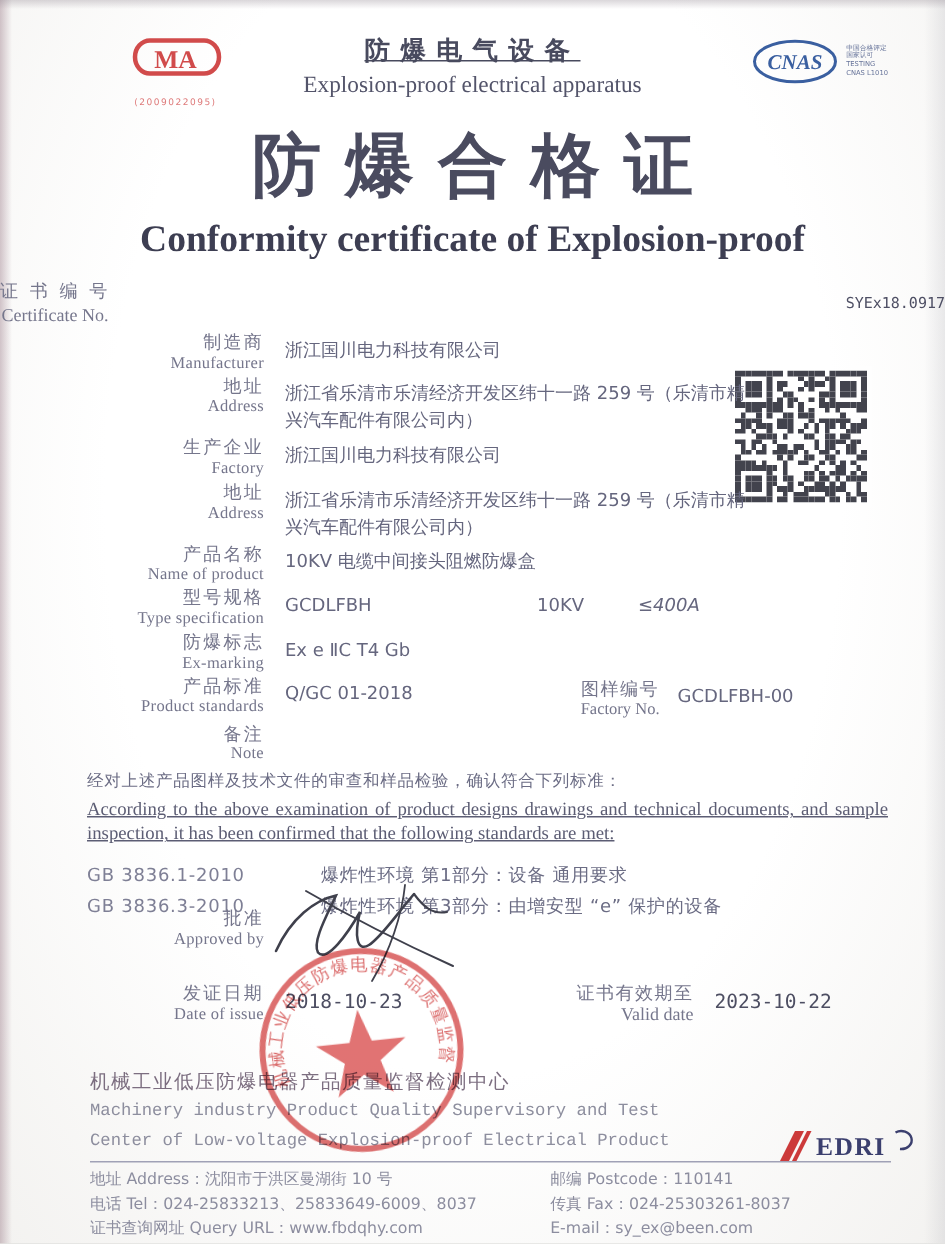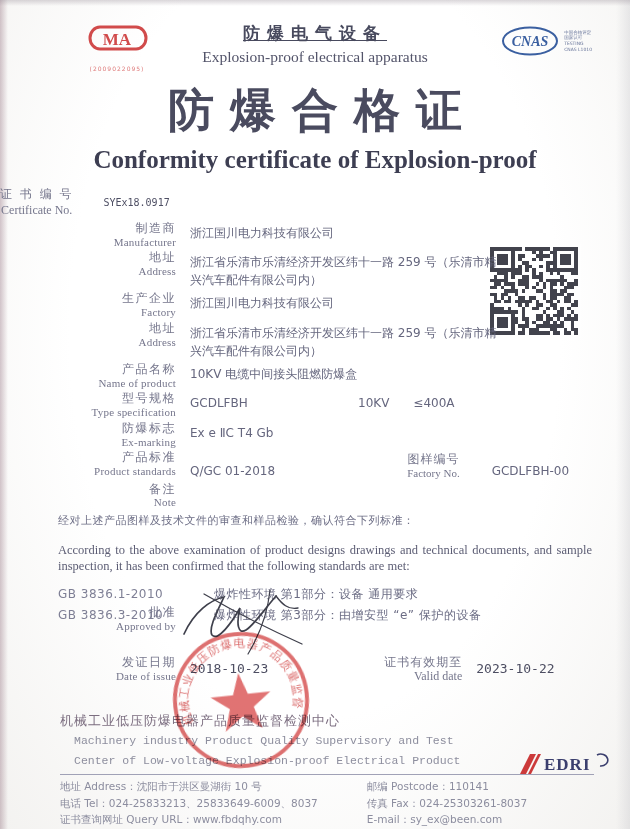--- a/index.html
+++ b/index.html
@@ -20,66 +20,66 @@
   .hdr-center{position:absolute;left:0;top:6px;width:100%;text-align:center;}
   .hdr-zh{font-size:17px;font-weight:bold;letter-spacing:7px;color:#484a5e;text-decoration:underline;}
   .hdr-en{font-family:"Liberation Serif",serif;font-size:15.5px;color:#53546a;margin-top:3px;}
   .cnas{position:absolute;right:38px;top:8px;display:flex;align-items:center;gap:5px;}
   .cnas-side{font-size:4.5px;line-height:1.25;color:#67749a;}
   
   .title-zh{position:absolute;top:80px;left:0;width:100%;text-align:center;
     font-size:46px;font-weight:600;letter-spacing:16px;color:#4a4b5f;text-indent:16px;}
   .title-en{position:absolute;top:146px;left:0;width:100%;text-align:center;
     font-family:"Liberation Serif",serif;font-weight:bold;font-size:25px;color:#3d3e52;}
-  .certno{position:absolute;top:186px;left:0;width:100%;display:flex;justify-content:flex-start;align-items:center;gap:30px;}
+  .certno{position:absolute;top:186px;left:0;width:100%;display:flex;justify-content:space-between;align-items:center;gap:30px;}
   .certno-label{text-align:center;color:#75768c;}
   .certno-label .zh{font-size:12px;letter-spacing:2px;display:block;}
   .certno-label .en{font-family:"Liberation Serif",serif;font-size:12px;display:block;}
   .certno-value{font-family:"DejaVu Sans Mono",monospace;font-size:10px;color:#4e4f64;}
   
   .fields{position:absolute;top:222px;left:58px;width:534px;}
   .frow{display:flex;margin-bottom:3px;}
   .flabel{width:118px;flex:none;text-align:right;color:#75768c;line-height:1.15;}
   .flabel .zh{display:block;font-size:12px;letter-spacing:1.5px;}
   .flabel .en{display:block;font-family:"Liberation Serif",serif;font-size:11px;letter-spacing:.2px;}
   .fvalue{flex:1;padding-left:14px;font-size:12px;color:#65667e;line-height:1.5;padding-top:2px;}
   .frow.narrow .fvalue{max-width:318px;}
   .typespec{display:flex;}
   .ts-model{width:168px;}
-  .ts-amp{margin-left:24px;}
-  .std-value{display:flex;align-items:flex-end;gap:20px;}
+  .ts-amp{margin-left:36px;font-style:italic;}
+  .std-value{display:flex;align-items:flex-start;}
   .drawlabel{margin-left:112px;text-align:center;color:#75768c;line-height:1.15;}
   .drawlabel .zh{display:block;font-size:12px;letter-spacing:1px;}
   .drawlabel .en{display:block;font-family:"Liberation Serif",serif;font-size:11px;}
   .draw-val{margin-left:12px;padding-top:2px;}
   .note-row{min-height:26px;}
   
   .statement-zh{font-size:11px;color:#6c6d85;margin-top:4px;letter-spacing:.5px;}
   .statement-en{font-family:"Liberation Serif",serif;font-size:12.5px;color:#5c5d74;
-    text-align:justify;line-height:1.3;margin-top:14px;}
+    text-align:justify;line-height:1.3;margin-top:3px;text-decoration:underline;}
   .standards{margin-top:9px;}
   .std-line{display:flex;line-height:1.75;gap:28px;}
   .std-code{width:128px;flex:none;font-size:12px;color:#7e7f95;letter-spacing:.5px;}
   .std-desc{font-size:12px;color:#6b6c84;letter-spacing:.5px;}
   
   .approval{position:absolute;top:606px;left:58px;width:534px;}
   .app-row{display:flex;}
   .date-row{margin-top:24px;}
   .dt-value{font-family:"DejaVu Sans Mono",monospace;font-size:13px;color:#4d4e62;
     padding-left:14px;padding-top:5px;}
   .valid-label{margin-left:74px;text-align:right;color:#75768c;line-height:1.15;width:120px;flex:none;}
   .valid-label .zh{display:block;font-size:12px;letter-spacing:1px;}
   .valid-label .en{display:block;font-family:"Liberation Serif",serif;font-size:12px;}
   .signature{position:absolute;left:112px;top:-22px;z-index:3;}
   .stamp{position:absolute;left:107px;top:18px;z-index:4;mix-blend-mode:multiply;opacity:.88;
     transform:rotate(-6deg);filter:blur(.3px);}
   
   .footer{position:absolute;top:712px;left:60px;width:534px;}
   .org-zh{font-size:13px;letter-spacing:1px;color:#7c6e80;}
-  .org-en{font-family:"Liberation Mono","DejaVu Sans Mono",monospace;font-size:11.5px;color:#8d8e9e;line-height:1.45;margin-top:3px;margin-left:14px;}
+  .org-en{font-family:"Liberation Mono","DejaVu Sans Mono",monospace;font-size:11.5px;color:#8d8e9e;line-height:1.45;margin-top:3px;}
   .sedri{position:absolute;right:-18px;top:38px;}
   .divider{border-top:1px solid #a0a1b6;margin-top:5px;}
   .contact{display:flex;margin-top:3px;}
   .contact-col{line-height:1.55;font-size:10.5px;color:#8c8d9f;}
   .contact-col.left{flex:1.35;}
   .contact-col.right{flex:1;}
   
   .qr{position:absolute;right:52px;top:247px;width:88px;height:88px;background:#fff;
     display:grid;grid-template-columns:repeat(25,1fr);grid-template-rows:repeat(25,1fr);
     outline:3px solid #fff;opacity:.92;}

